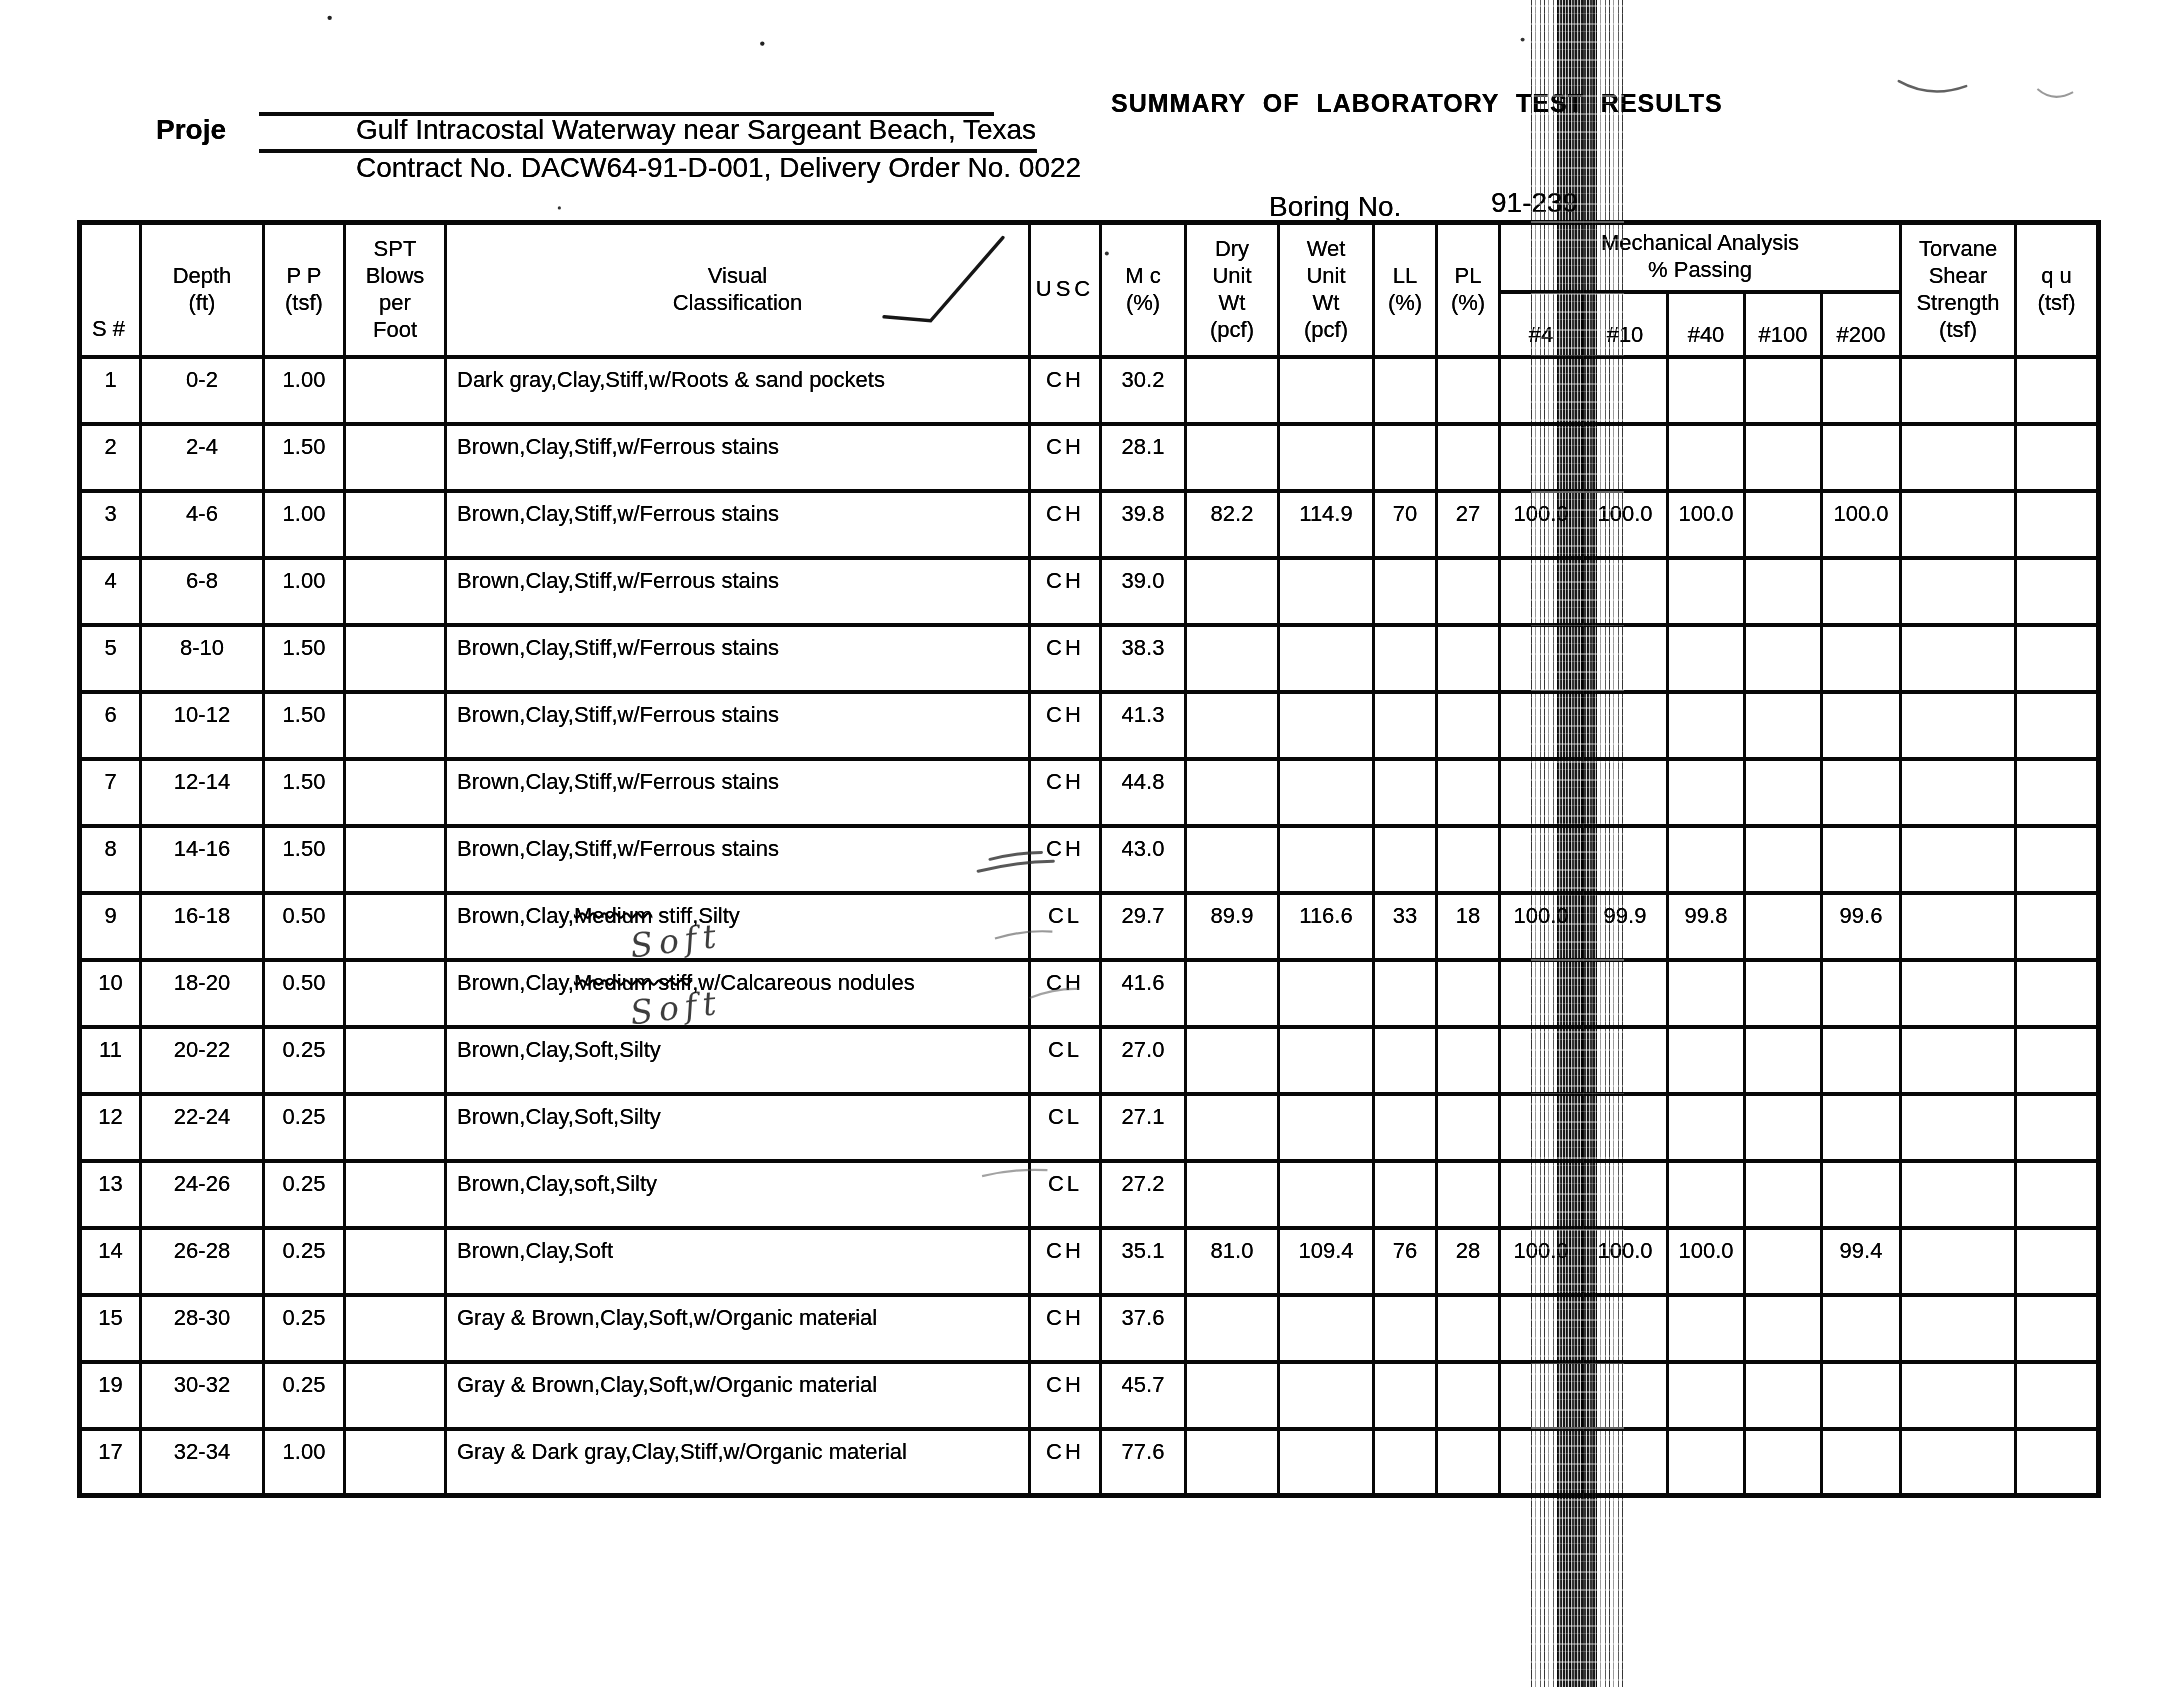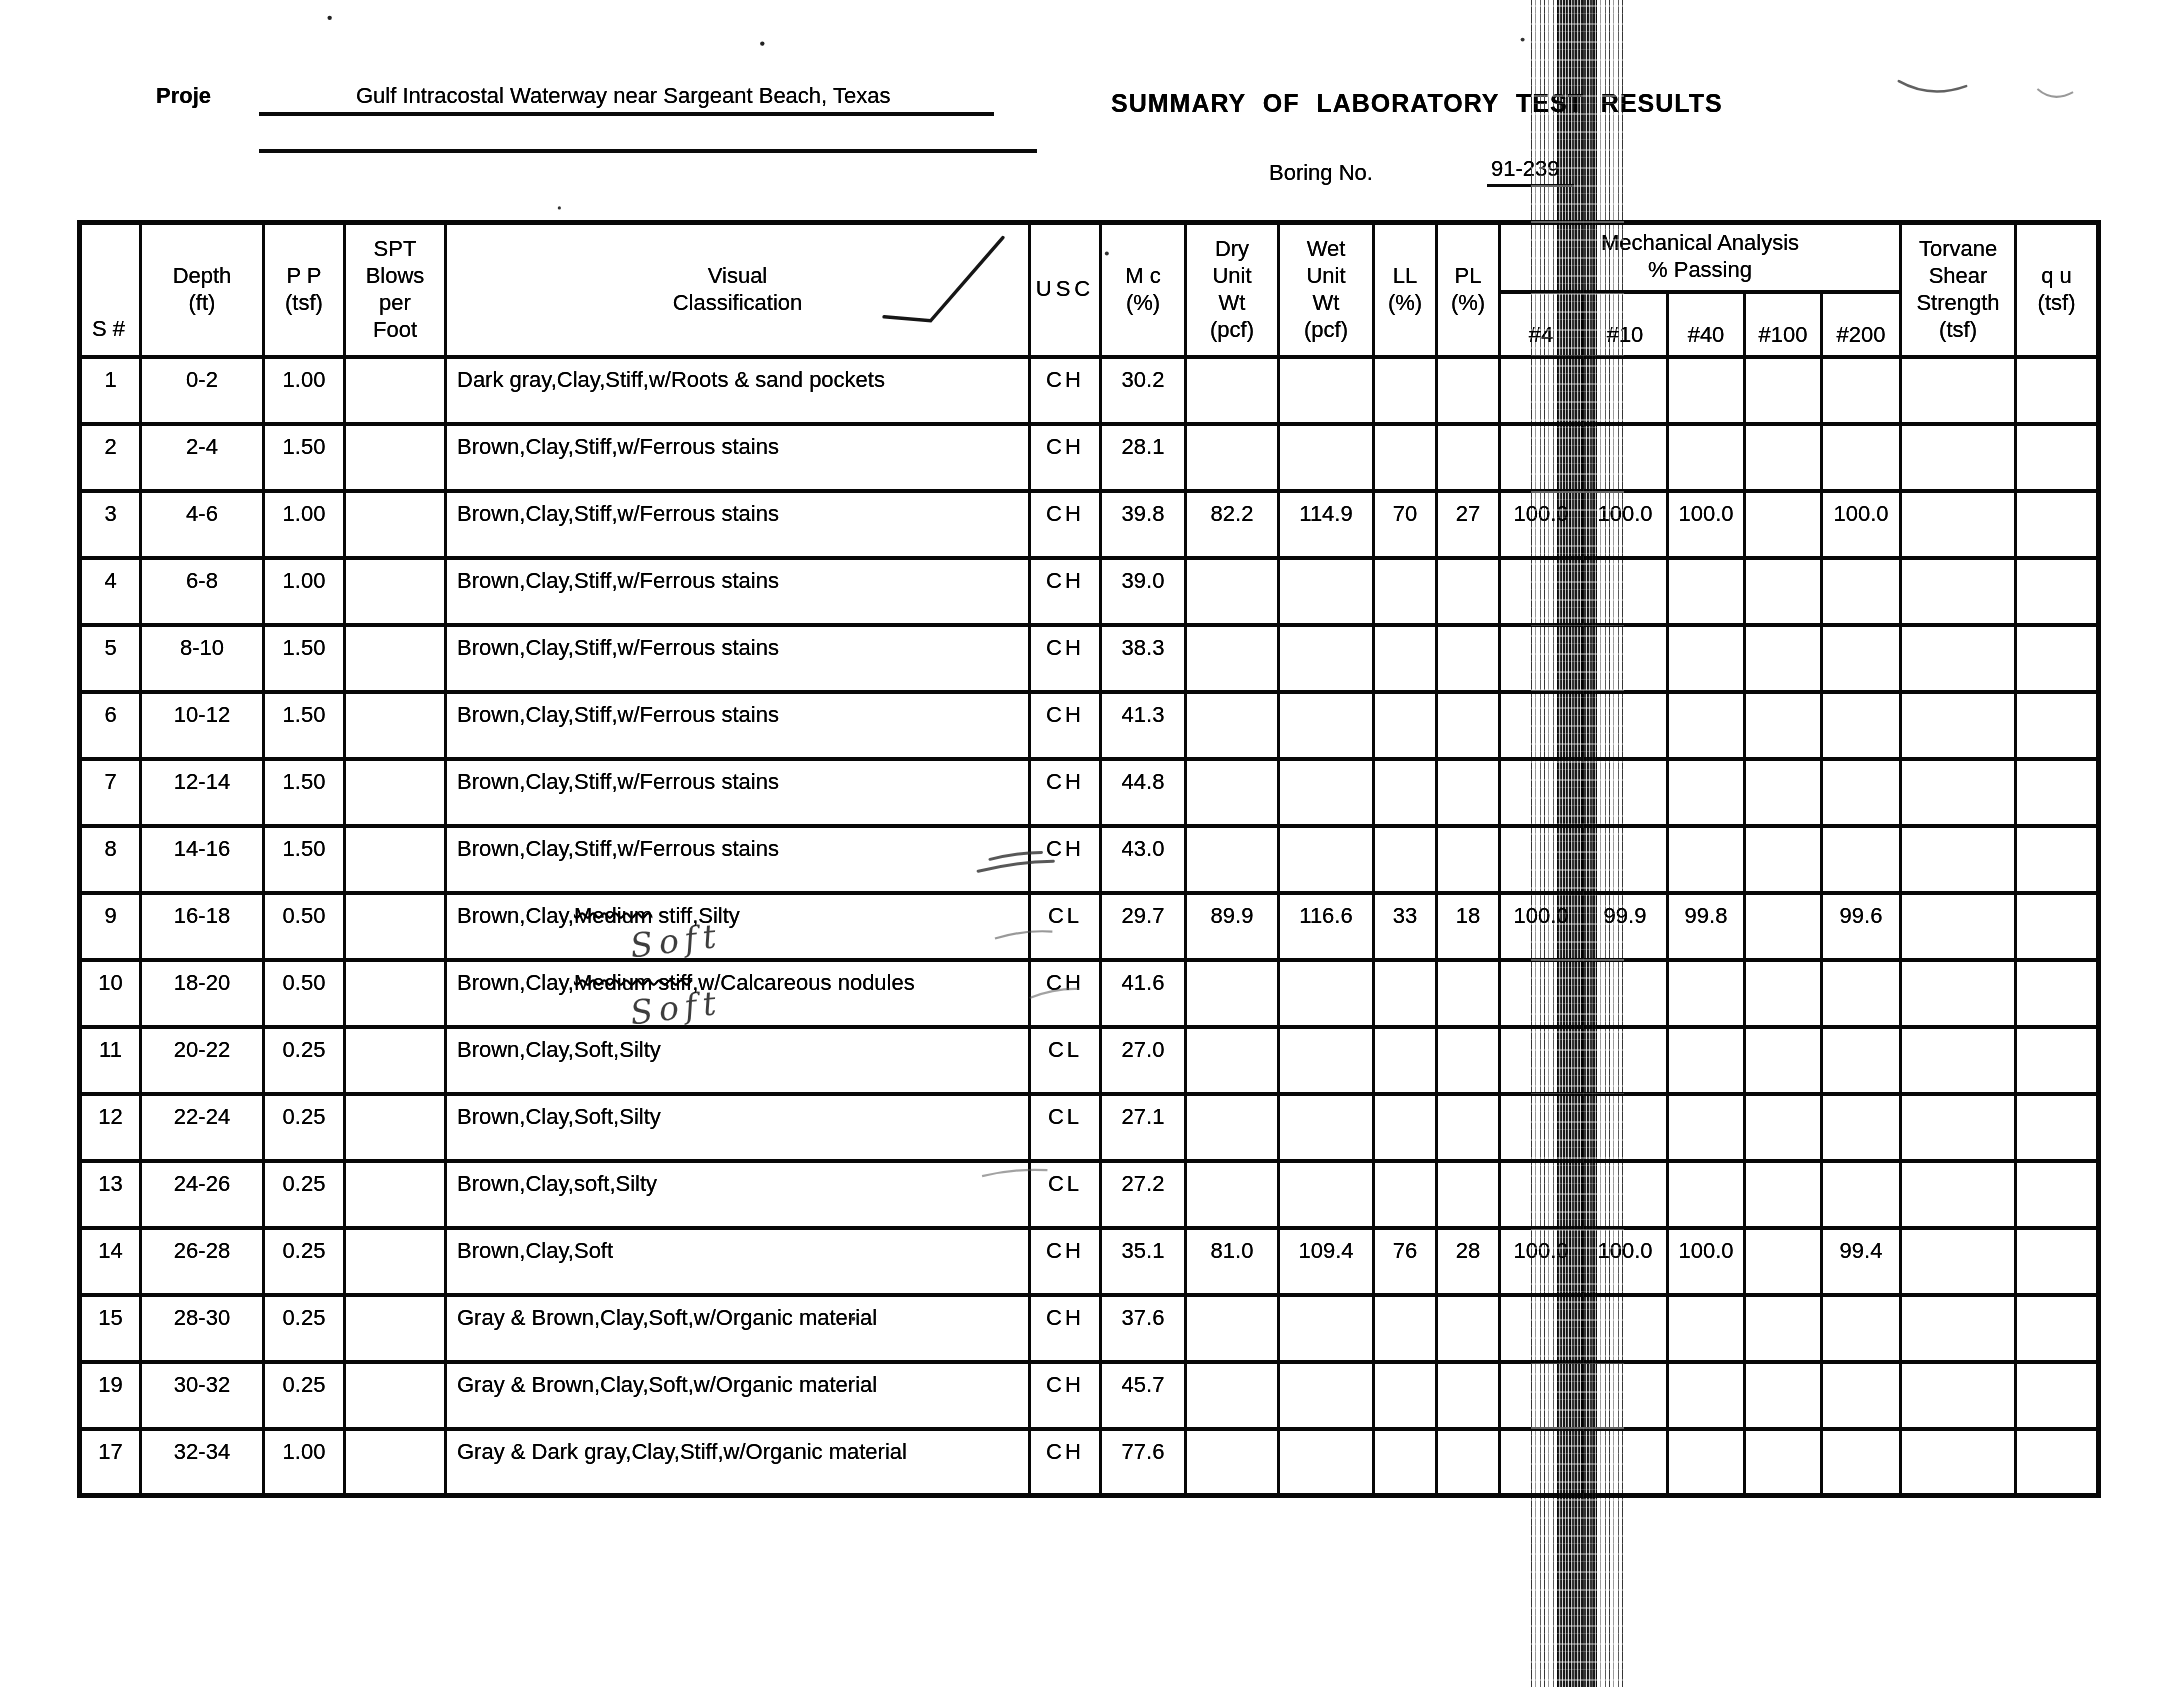--- a/index.html
+++ b/index.html
@@ -3,21 +3,21 @@
 <meta charset="utf-8">
 <style>
   html,body{margin:0;padding:0;background:#e8e8e8;}
   .page{
     position:relative; width:2178px; height:1687px; background:#ffffff;
     font-family:"Liberation Sans", sans-serif; color:#000;
     overflow:hidden;
     text-shadow:0 0 0.6px #000;
   }
   .abs{position:absolute;}
-  .hdr-text{font-size:22px; white-space:nowrap;}
+  .hdr-text{font-size:28px; white-space:nowrap;margin-top:31px;}
   .rule{position:absolute; background:#0a0a0a; height:4px;}
   .title{font-size:25px; font-weight:700; letter-spacing:1px; word-spacing:9px; white-space:nowrap;}
   .boring-val{border-bottom:3px solid #0a0a0a; padding:0 14px 2px 4px;}
   
   table.lab{
     position:absolute; left:77px; top:220px; width:2022px;
     border-collapse:collapse; table-layout:fixed;
     font-size:22px;
   }
   table.lab, table.lab th, table.lab td{ border:3px solid #070707; }
@@ -73,20 +73,21 @@
   .pen-overlay{position:absolute; left:0; top:0; pointer-events:none;}
 </style>
 </head>
 <body>
 
 <div class="page">
 
   <div class="abs hdr-text" style="left:156px; top:83px; font-weight:700;">Proje</div>
   <div class="abs hdr-text" style="left:356px; top:83px;">Gulf Intracostal Waterway near Sargeant Beach, Texas</div>
   <div class="rule" style="left:259px; top:112px; width:735px;"></div>
+  <div class="abs hdr-text" style="left:356px; top:121px;">Contract No. DACW64-91-D-001, Delivery Order No. 0022</div>
   <div class="rule" style="left:259px; top:149px; width:778px;"></div>
 
   <div class="abs title" style="left:1111px; top:89px;">SUMMARY OF LABORATORY TEST RESULTS</div>
 
   <div class="abs hdr-text" style="left:1269px; top:160px;">Boring No.</div>
   <div class="abs hdr-text boring-val" style="left:1487px; top:156px;">91-239</div>
 
   <table class="lab">
     <colgroup>
       <col style="width:61px">

